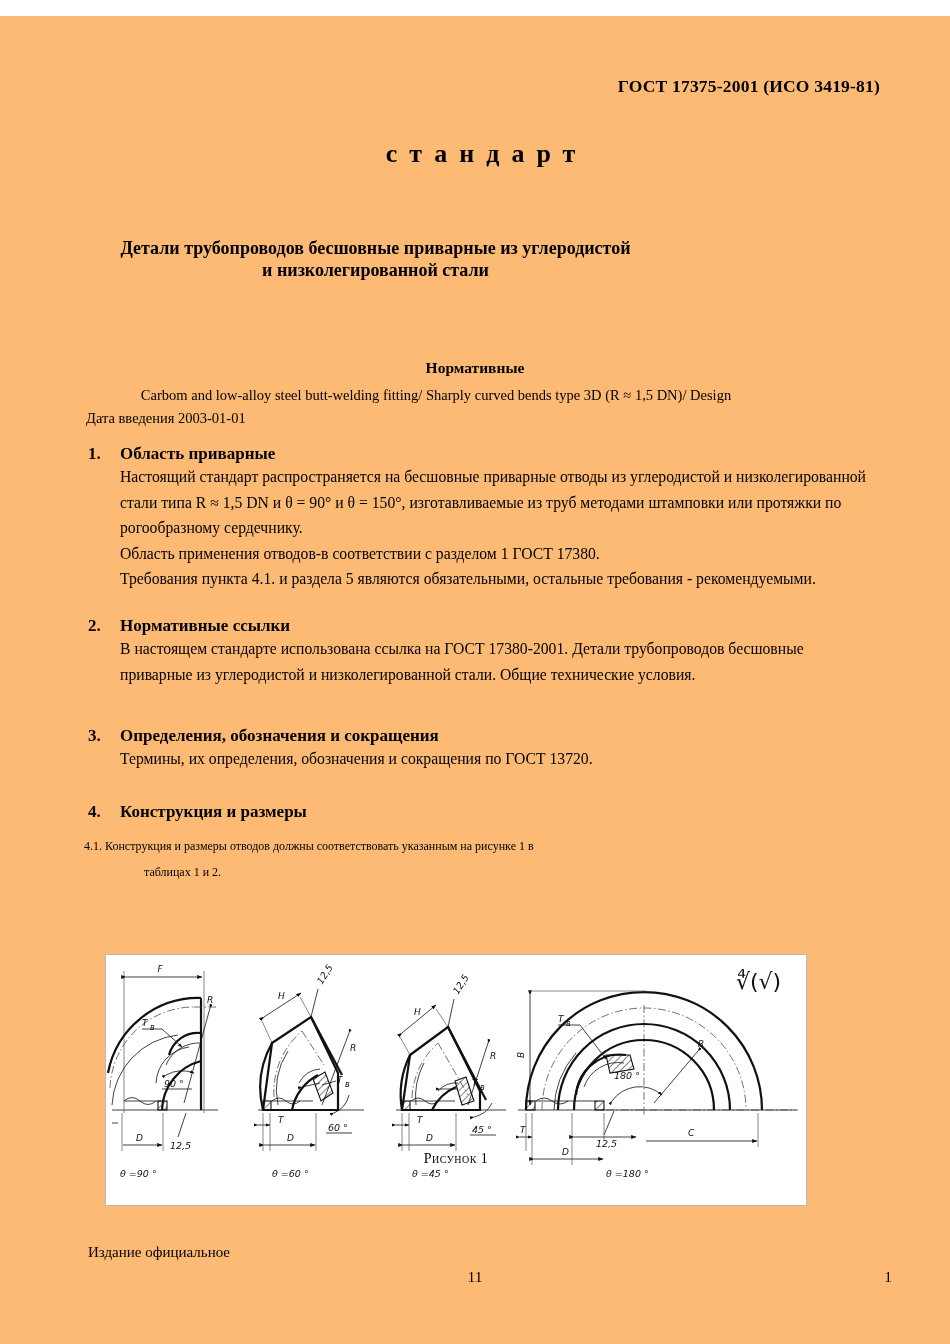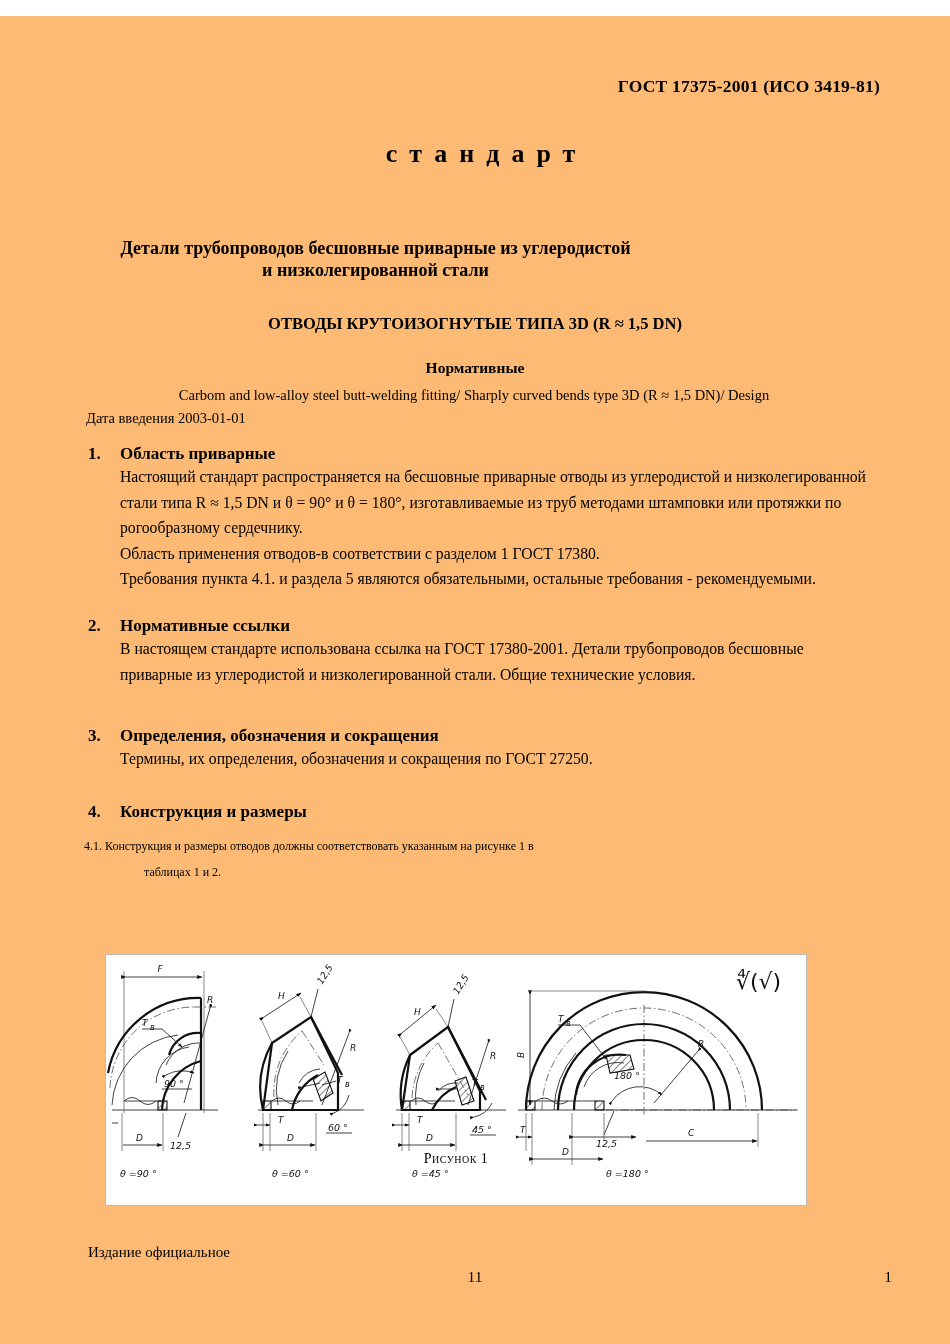--- a/index.html
+++ b/index.html
@@ -75,21 +75,20 @@
     font-weight: bold;
     font-size: 15.5px;
   }
   .subtitle-en {
     position: absolute;
     top: 371px;
     left: 0;
     width: 872px;
     text-align: center;
     font-size: 14.5px;
-    padding-left: 38px;
   }
   .intro-date {
     position: absolute;
     top: 394px;
     left: 86px;
     font-size: 14.5px;
   }
 
   
   .section {
@@ -206,35 +205,34 @@
 
   <div class="main-title">
     <span class="l2">стандарт</span>
   </div>
 
   <div class="subtitle-1">
     <div>Детали трубопроводов бесшовные приварные из углеродистой</div>
     <div>и низколегированной стали</div>
   </div>
 
-  <div class="subtitle-2">ОТВОДЫ КРУТОИЗОГНУТЫЕ  ТИПА 3D (R    ≈ 1,5 DN)</div>
 
   <div class="subtitle-3">Нормативные</div>
 
   <div class="subtitle-en">Carbom and low-alloy steel butt-welding fitting/ Sharply curved bends type 3D (R    ≈ 1,5 DN)/ Design</div>
 
   <div class="intro-date">Дата введения 2003-01-01</div>
 
   <div class="section" style="top:428px;">
     <div class="sec-head">
       <span class="sec-num">1.</span>
       <span>Область приварные</span>
     </div>
     <div class="sec-body">
-      <p>Настоящий стандарт распространяется на бесшовные приварные отводы из углеродистой и низколегированной стали типа R    ≈ 1,5 DN и θ = 90° и θ = 180°, изготавливаемые из труб методами штамповки или протяжки по рогообразному сердечнику.</p>
+      <p>Настоящий стандарт распространяется на бесшовные приварные отводы из углеродистой и низколегированной стали типа R    ≈ 1,5 DN и θ = 90° и θ = 150°, изготавливаемые из труб методами штамповки или протяжки по рогообразному сердечнику.</p>
       <p>Область применения    отводов-в соответствии с разделом 1 ГОСТ 17380.</p>
       <p>Требования пункта 4.1. и раздела 5 являются обязательными, остальные требования - рекомендуемыми.</p>
     </div>
   </div>
 
   <div class="section" style="top:600px;">
     <div class="sec-head">
       <span class="sec-num">2.</span>
       <span>Нормативные ссылки</span>
     </div>
@@ -242,21 +240,21 @@
       <p>В настоящем стандарте использована ссылка на ГОСТ 17380-2001. Детали трубопроводов бесшовные приварные из углеродистой и низколегированной стали. Общие технические условия.</p>
     </div>
   </div>
 
   <div class="section" style="top:710px;">
     <div class="sec-head">
       <span class="sec-num">3.</span>
       <span>Определения, обозначения и сокращения</span>
     </div>
     <div class="sec-body">
-      <p>Термины, их определения, обозначения и сокращения по ГОСТ 27250.</p>
+      <p>Термины, их определения, обозначения и сокращения по ГОСТ 13720.</p>
     </div>
   </div>
 
   <div class="section" style="top:786px;">
     <div class="sec-head">
       <span class="sec-num">4.</span>
       <span>Конструкция и размеры</span>
     </div>
   </div>
 

